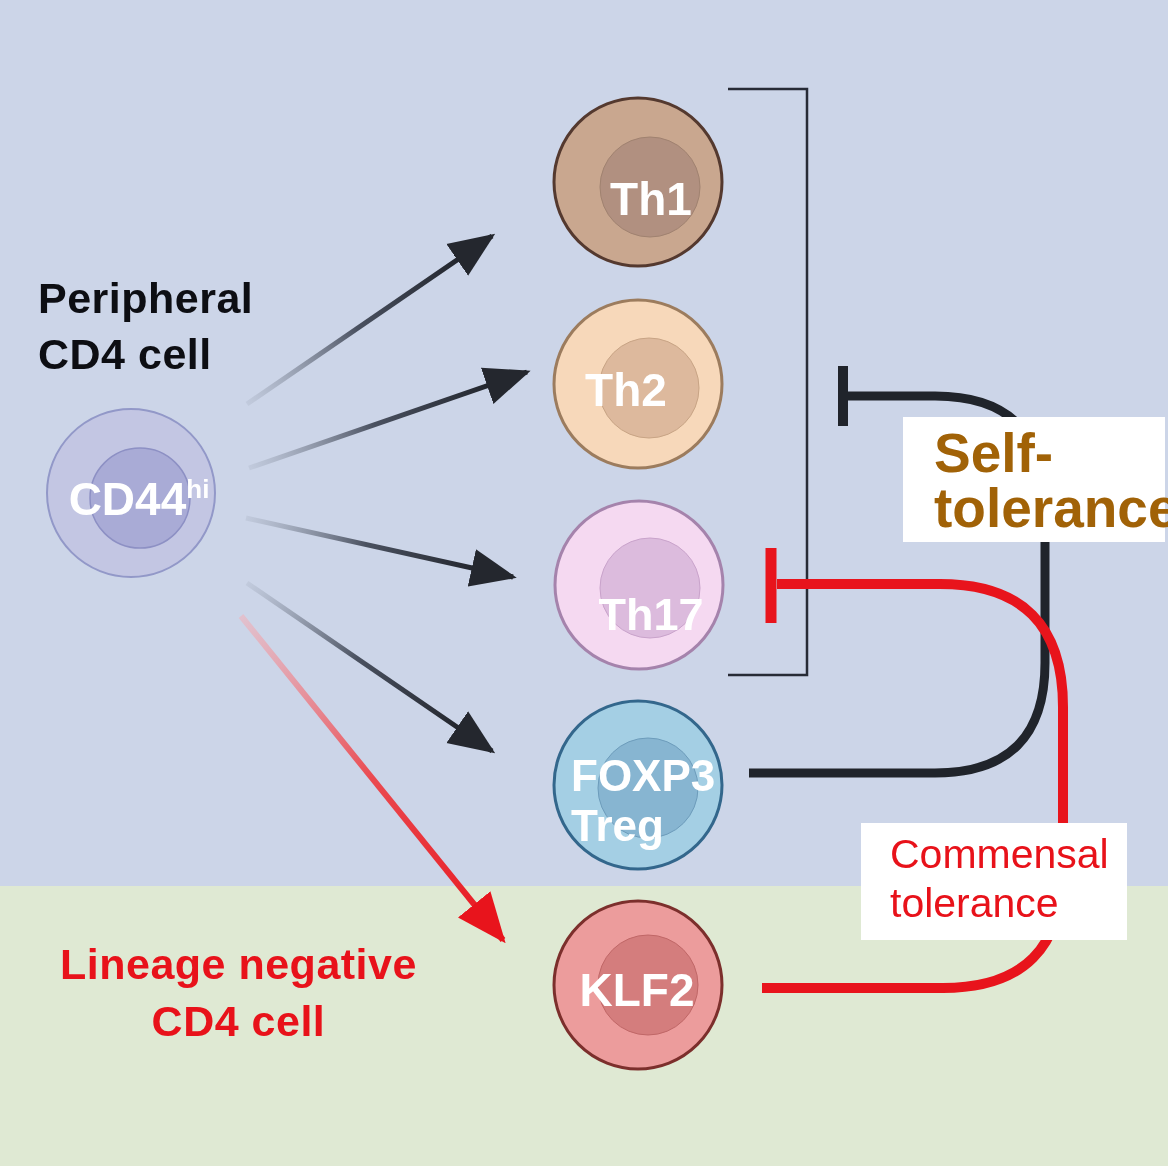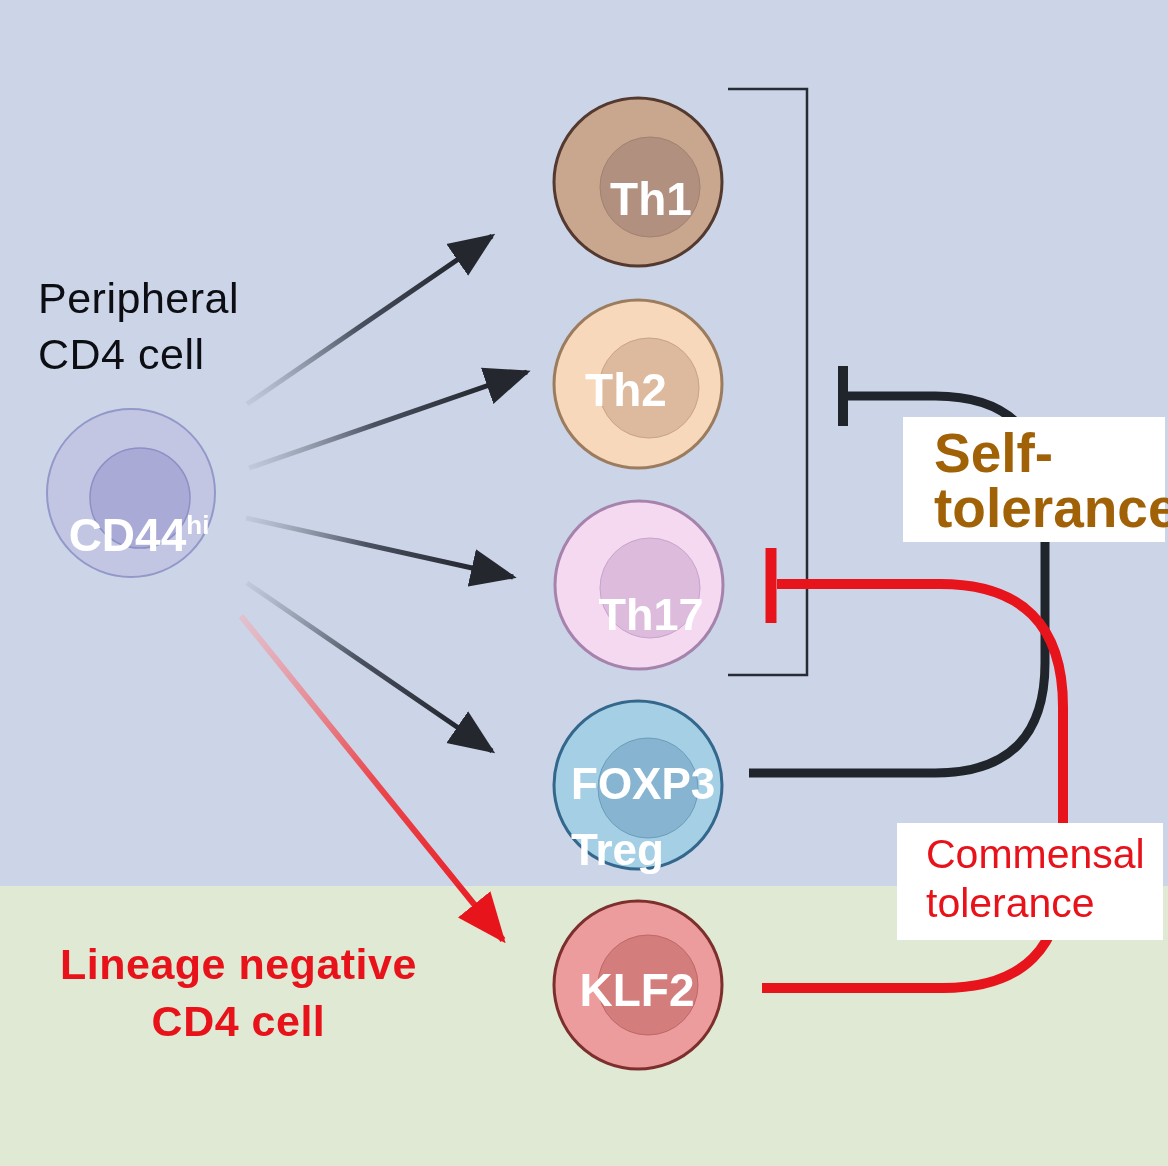--- a/index.html
+++ b/index.html
@@ -5,51 +5,51 @@
   html,body{margin:0;padding:0;background:#ffffff;}
   .canvas{
     position:relative;width:1168px;height:1166px;overflow:hidden;
     font-family:"Liberation Sans", sans-serif;
   }
   .canvas svg{position:absolute;left:0;top:0;}
   .noline{fill:none;}
   .label{position:absolute;white-space:pre-line;}
   .peripheral{
     left:38px;top:270px;font-size:43px;line-height:56px;
-    color:#0d0e13;font-weight:normal;letter-spacing:0.5px;
+    color:#0d0e13;font-weight:bold;letter-spacing:0.5px;
   }
   .lineage{
     left:60px;top:936px;font-size:43px;line-height:57px;
     color:#e8121a;font-weight:bold;letter-spacing:0.5px;text-align:center;
   }
   .white-box{
     position:absolute;background:#ffffff;
   }
   .self-box{left:903px;top:417px;width:262px;height:125px;}
   .self-box .bt{
     position:absolute;left:31px;top:9px;font-size:55px;line-height:55px;
     color:#a16207;white-space:pre-line;font-weight:bold;
   }
-  .commensal-box{left:897px;top:823px;width:266px;height:117px;}
+  .commensal-box{left:861px;top:823px;width:266px;height:117px;}
   .commensal-box .bt{
     position:absolute;left:29px;top:7px;font-size:41px;line-height:49px;
     color:#e8121a;white-space:pre-line;
   }
   .cell-label{
     position:absolute;color:#ffffff;font-weight:bold;
     transform:translate(-50%,-50%);white-space:pre-line;
   }
-  .cl-cd44{left:139px;top:499px;font-size:46px;margin-top:36px;}
+  .cl-cd44{left:139px;top:499px;font-size:46px;}
   .cl-cd44 .sup{font-size:26px;position:relative;top:-17px;}
   .cl-th1{left:651px;top:199px;font-size:46px;}
   .cl-th2{left:626px;top:390px;font-size:46px;}
   .cl-th17{left:651px;top:597px;font-size:45px;margin-top:18px;}
   .cl-foxp3{
     left:571px;top:751px;transform:none;text-align:left;
-    font-size:44px;line-height:66px;
+    font-size:44px;line-height:50px;
   }
   .cl-klf2{left:637px;top:990px;font-size:46px;}
 </style>
 </head>
 <body>
 
 <div class="canvas">
 
   <svg width="1168" height="1166" viewBox="0 0 1168 1166">
     <defs>

